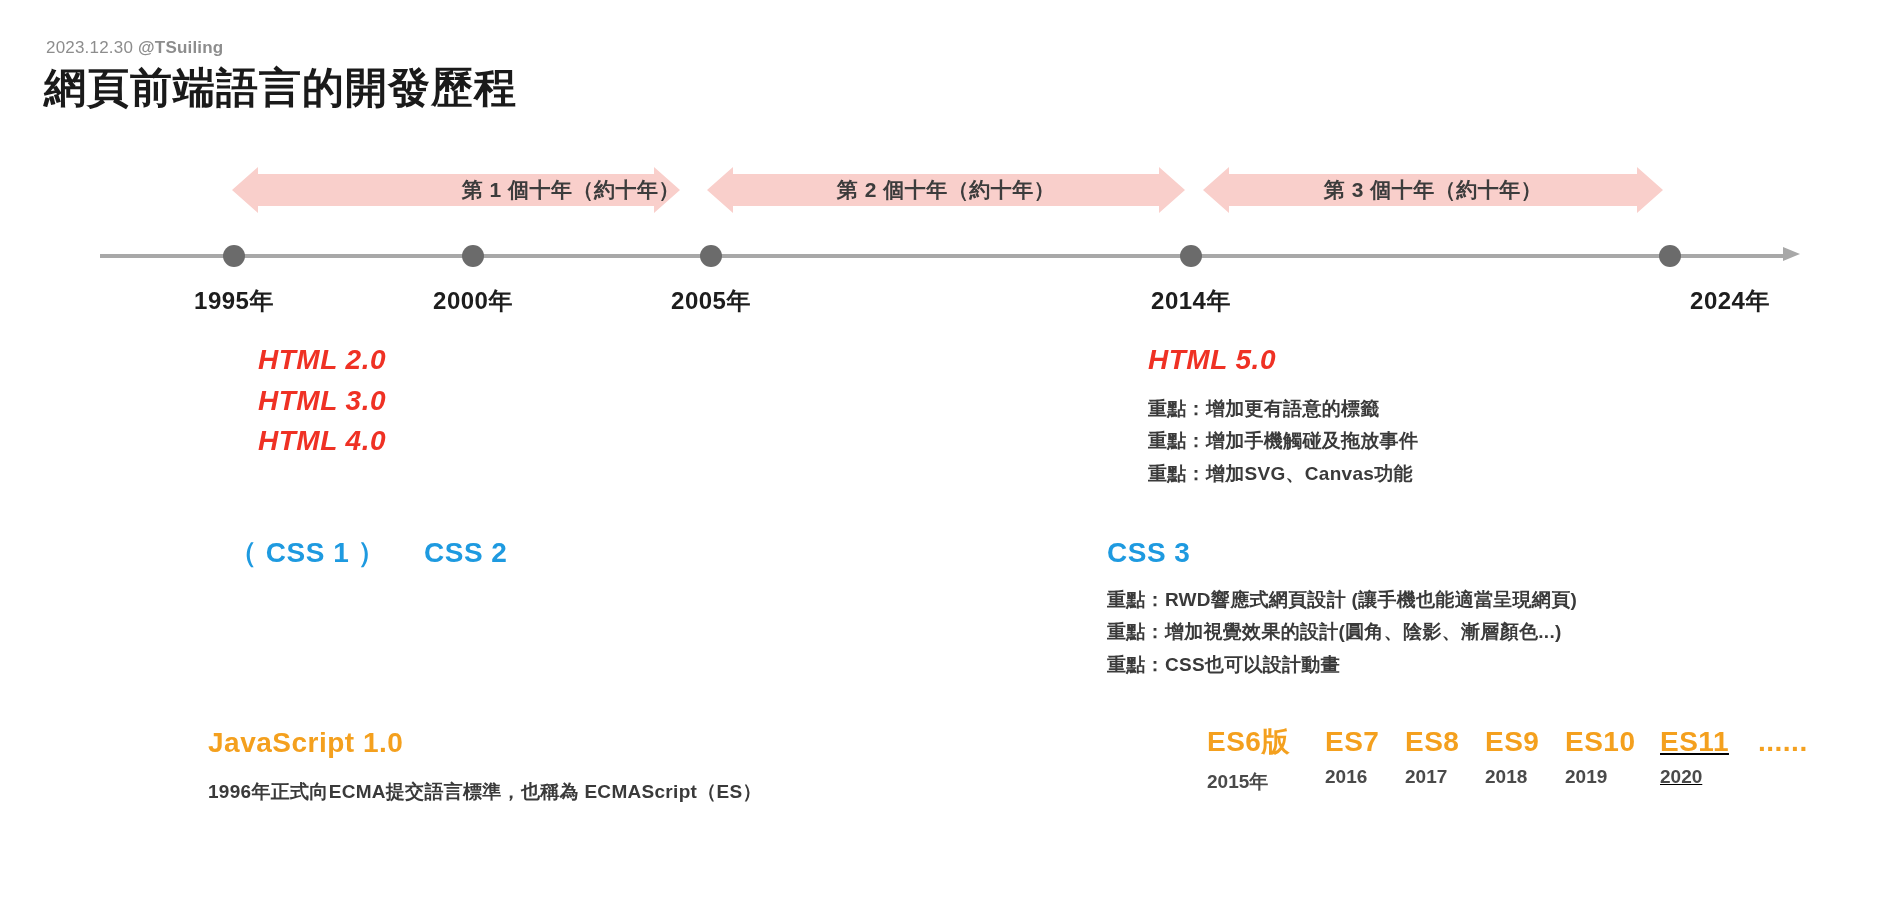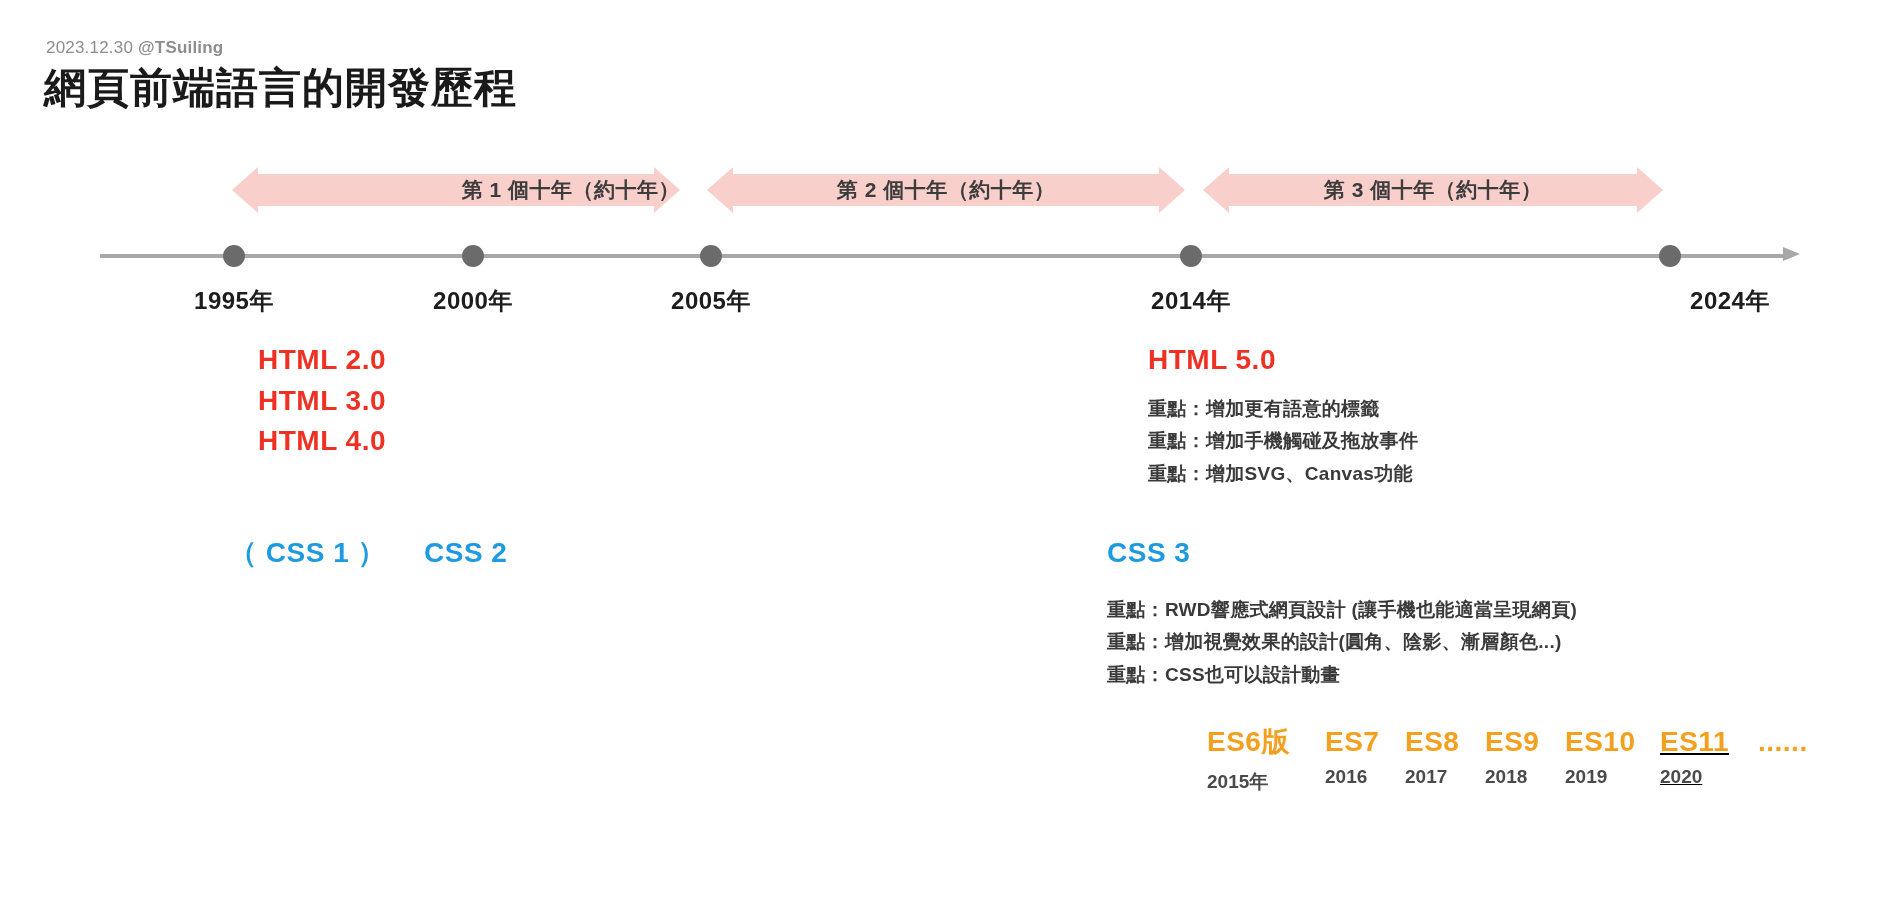--- a/index.html
+++ b/index.html
@@ -125,21 +125,21 @@
   .entry-head.right { text-align: right; }
   .note {
     font-size: 19px;
     font-weight: bold;
     color: #3a3a3a;
     white-space: nowrap;
     line-height: 1.72;
     letter-spacing: 0.3px;
   }
 
-  .c-red { color: #ef3124; }
+  .c-red { color: #ef3124; font-style: italic; }
   .c-blue { color: #1e9ae0; }
   .c-orange { color: #f4a01e; }
 
   
   .es-row {
     display: flex;
     gap: 0;
     align-items: baseline;
   }
   .es-item {
@@ -232,25 +232,29 @@
   <div class="entry" style="left:60px; top:533px; width:326px;">
     <div class="entry-head right c-blue">（ CSS 1 ）</div>
   </div>
 
   <div class="entry" style="left:424px; top:533px;">
     <div class="entry-head c-blue">CSS 2</div>
   </div>
 
   <div class="entry" style="left:1107px; top:533px;">
     <div class="entry-head c-blue">CSS 3</div>
-    <div class="note" style="margin-top:20px;">重點：RWD響應式網頁設計 (讓手機也能適當呈現網頁)</div>
+    <div class="note" style="margin-top:10px;">重點：RWD響應式網頁設計 (讓手機也能適當呈現網頁)</div>
     <div class="note">重點：增加視覺效果的設計(圓角、陰影、漸層顏色...)</div>
     <div class="note">重點：CSS也可以設計動畫</div>
   </div>
 
+  <div class="entry" style="left:208px; top:723px;">
+    <div class="entry-head c-orange">JavaScript 1.0</div>
+    <div class="note" style="margin-top:12px;">1996年正式向ECMA提交語言標準，也稱為 ECMAScript（ES）</div>
+  </div>
 
   <div class="entry" style="left:1207px; top:723px;">
     <div class="es-row">
       <div class="es-item" style="width:118px;">
         <div class="es-name">ES6版</div>
         <div class="es-year">2015年</div>
       </div>
       <div class="es-item" style="width:80px;">
         <div class="es-name">ES7</div>
         <div class="es-year">2016</div>

